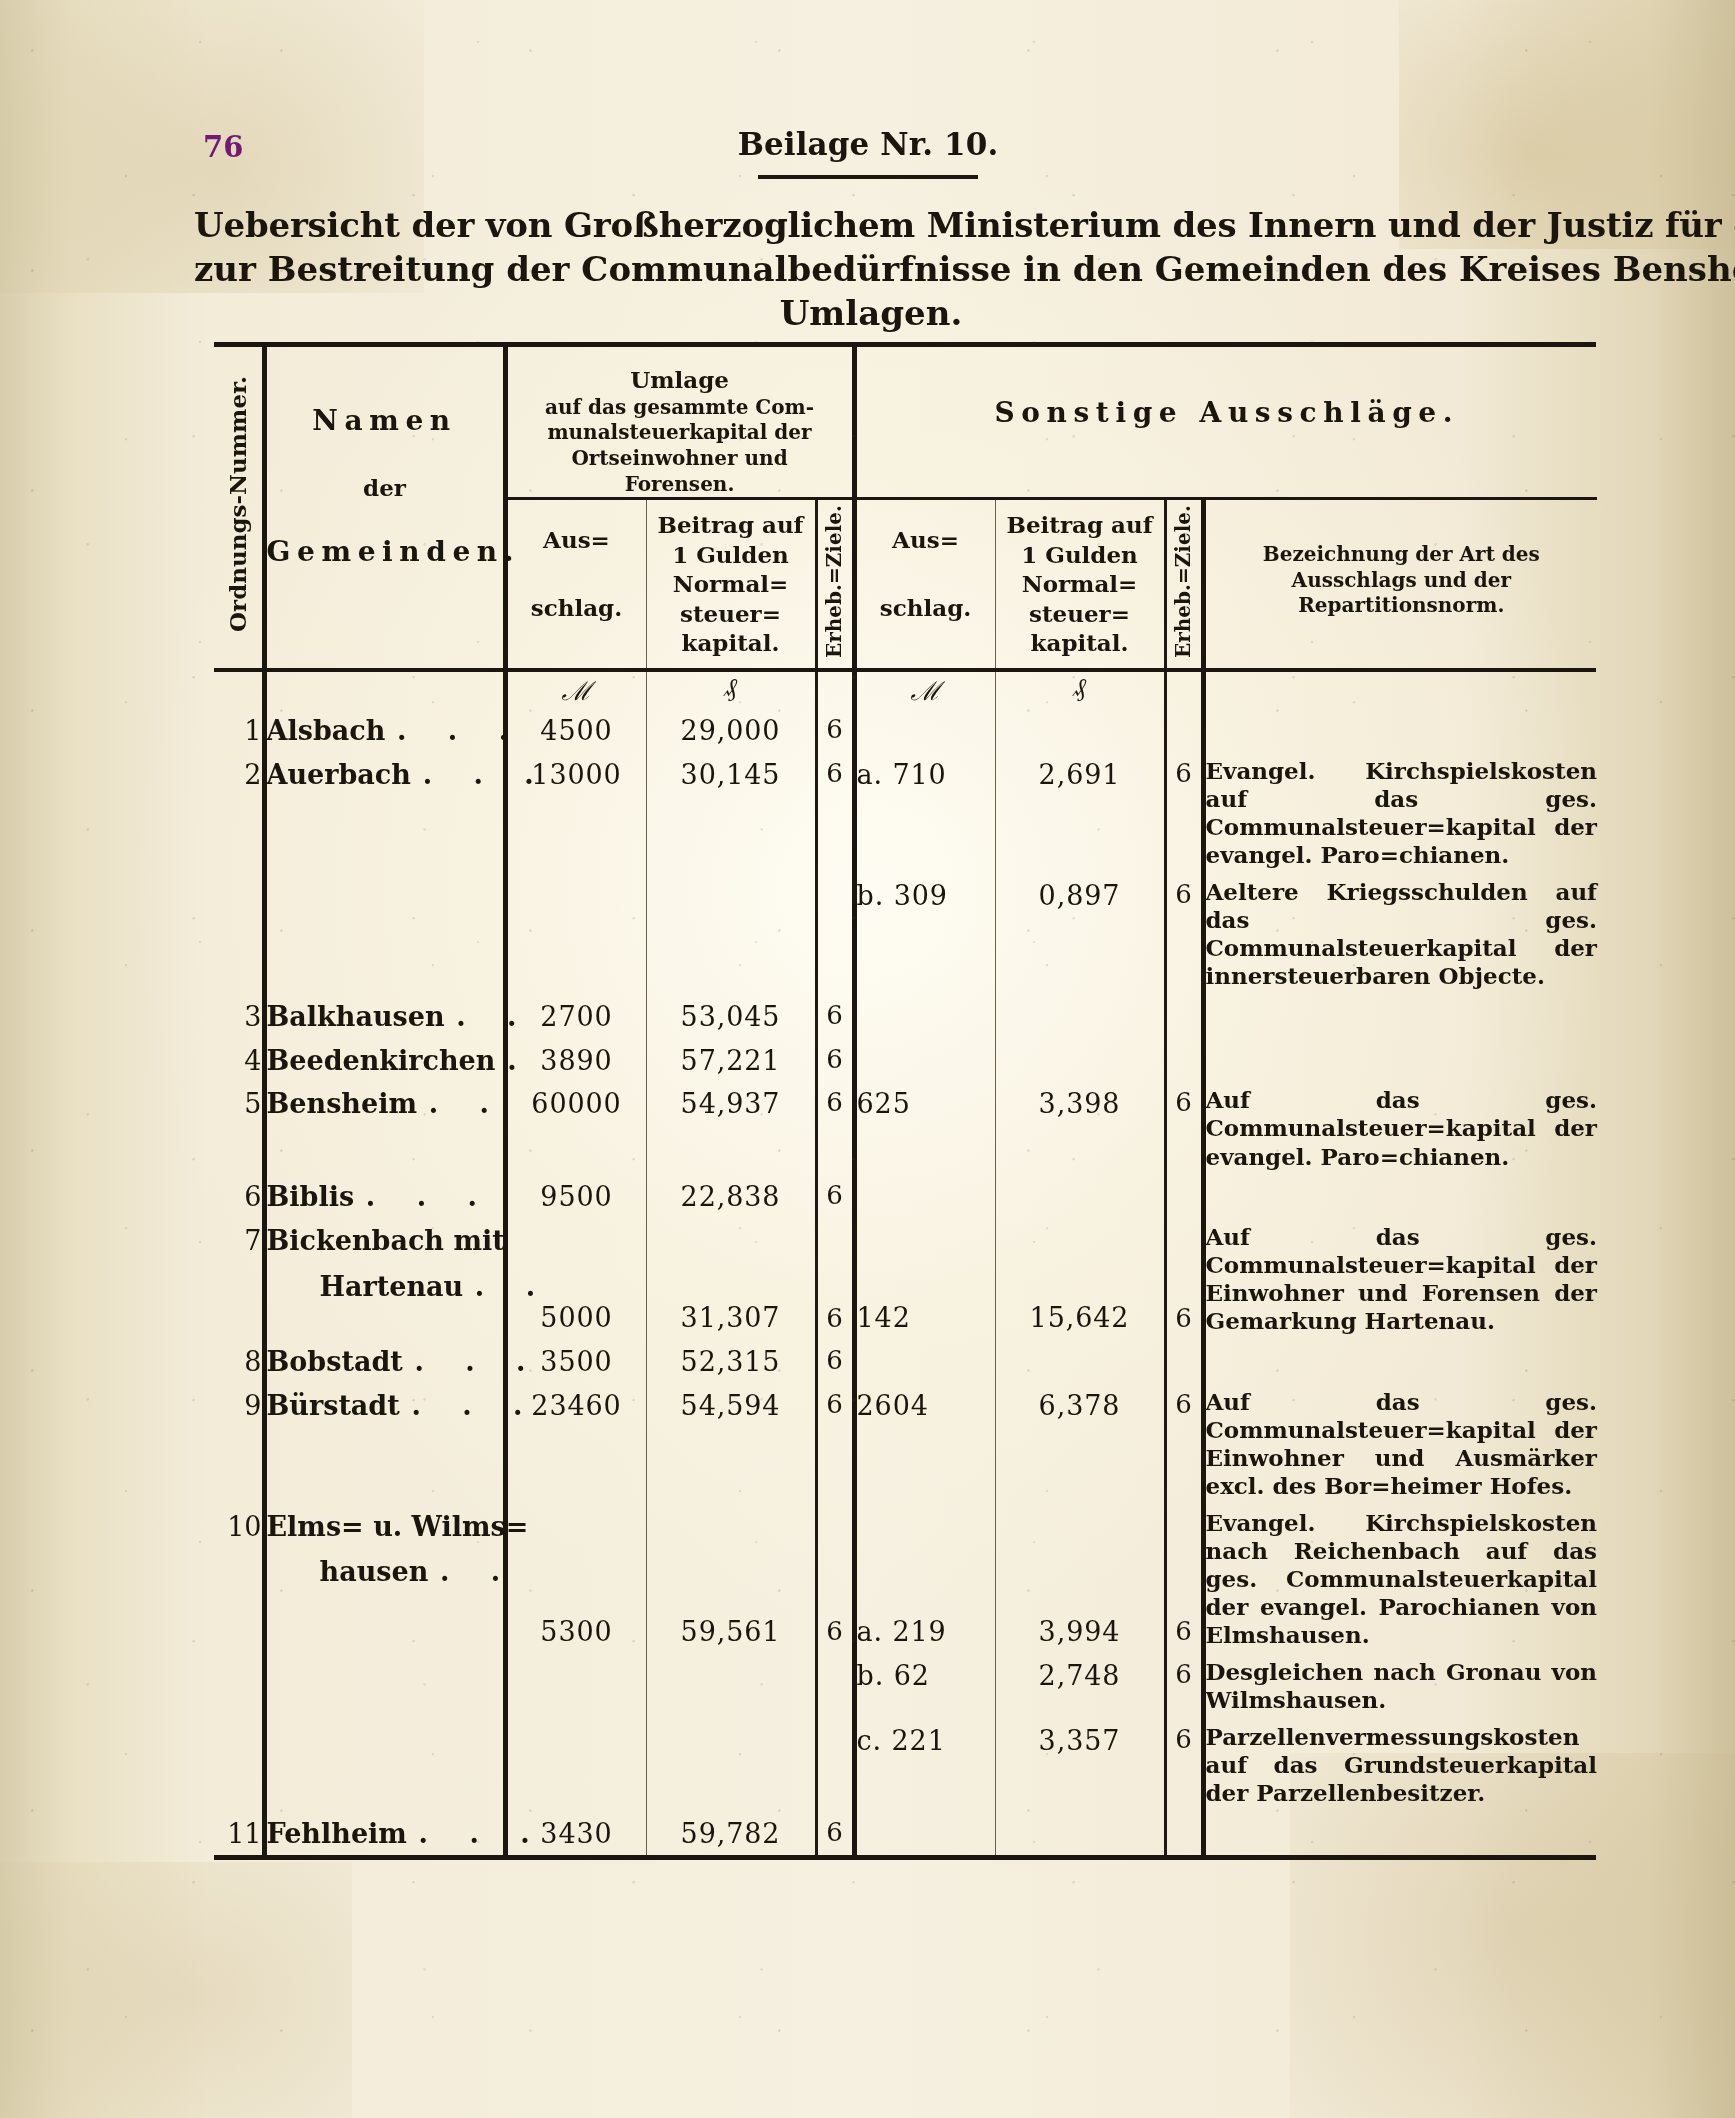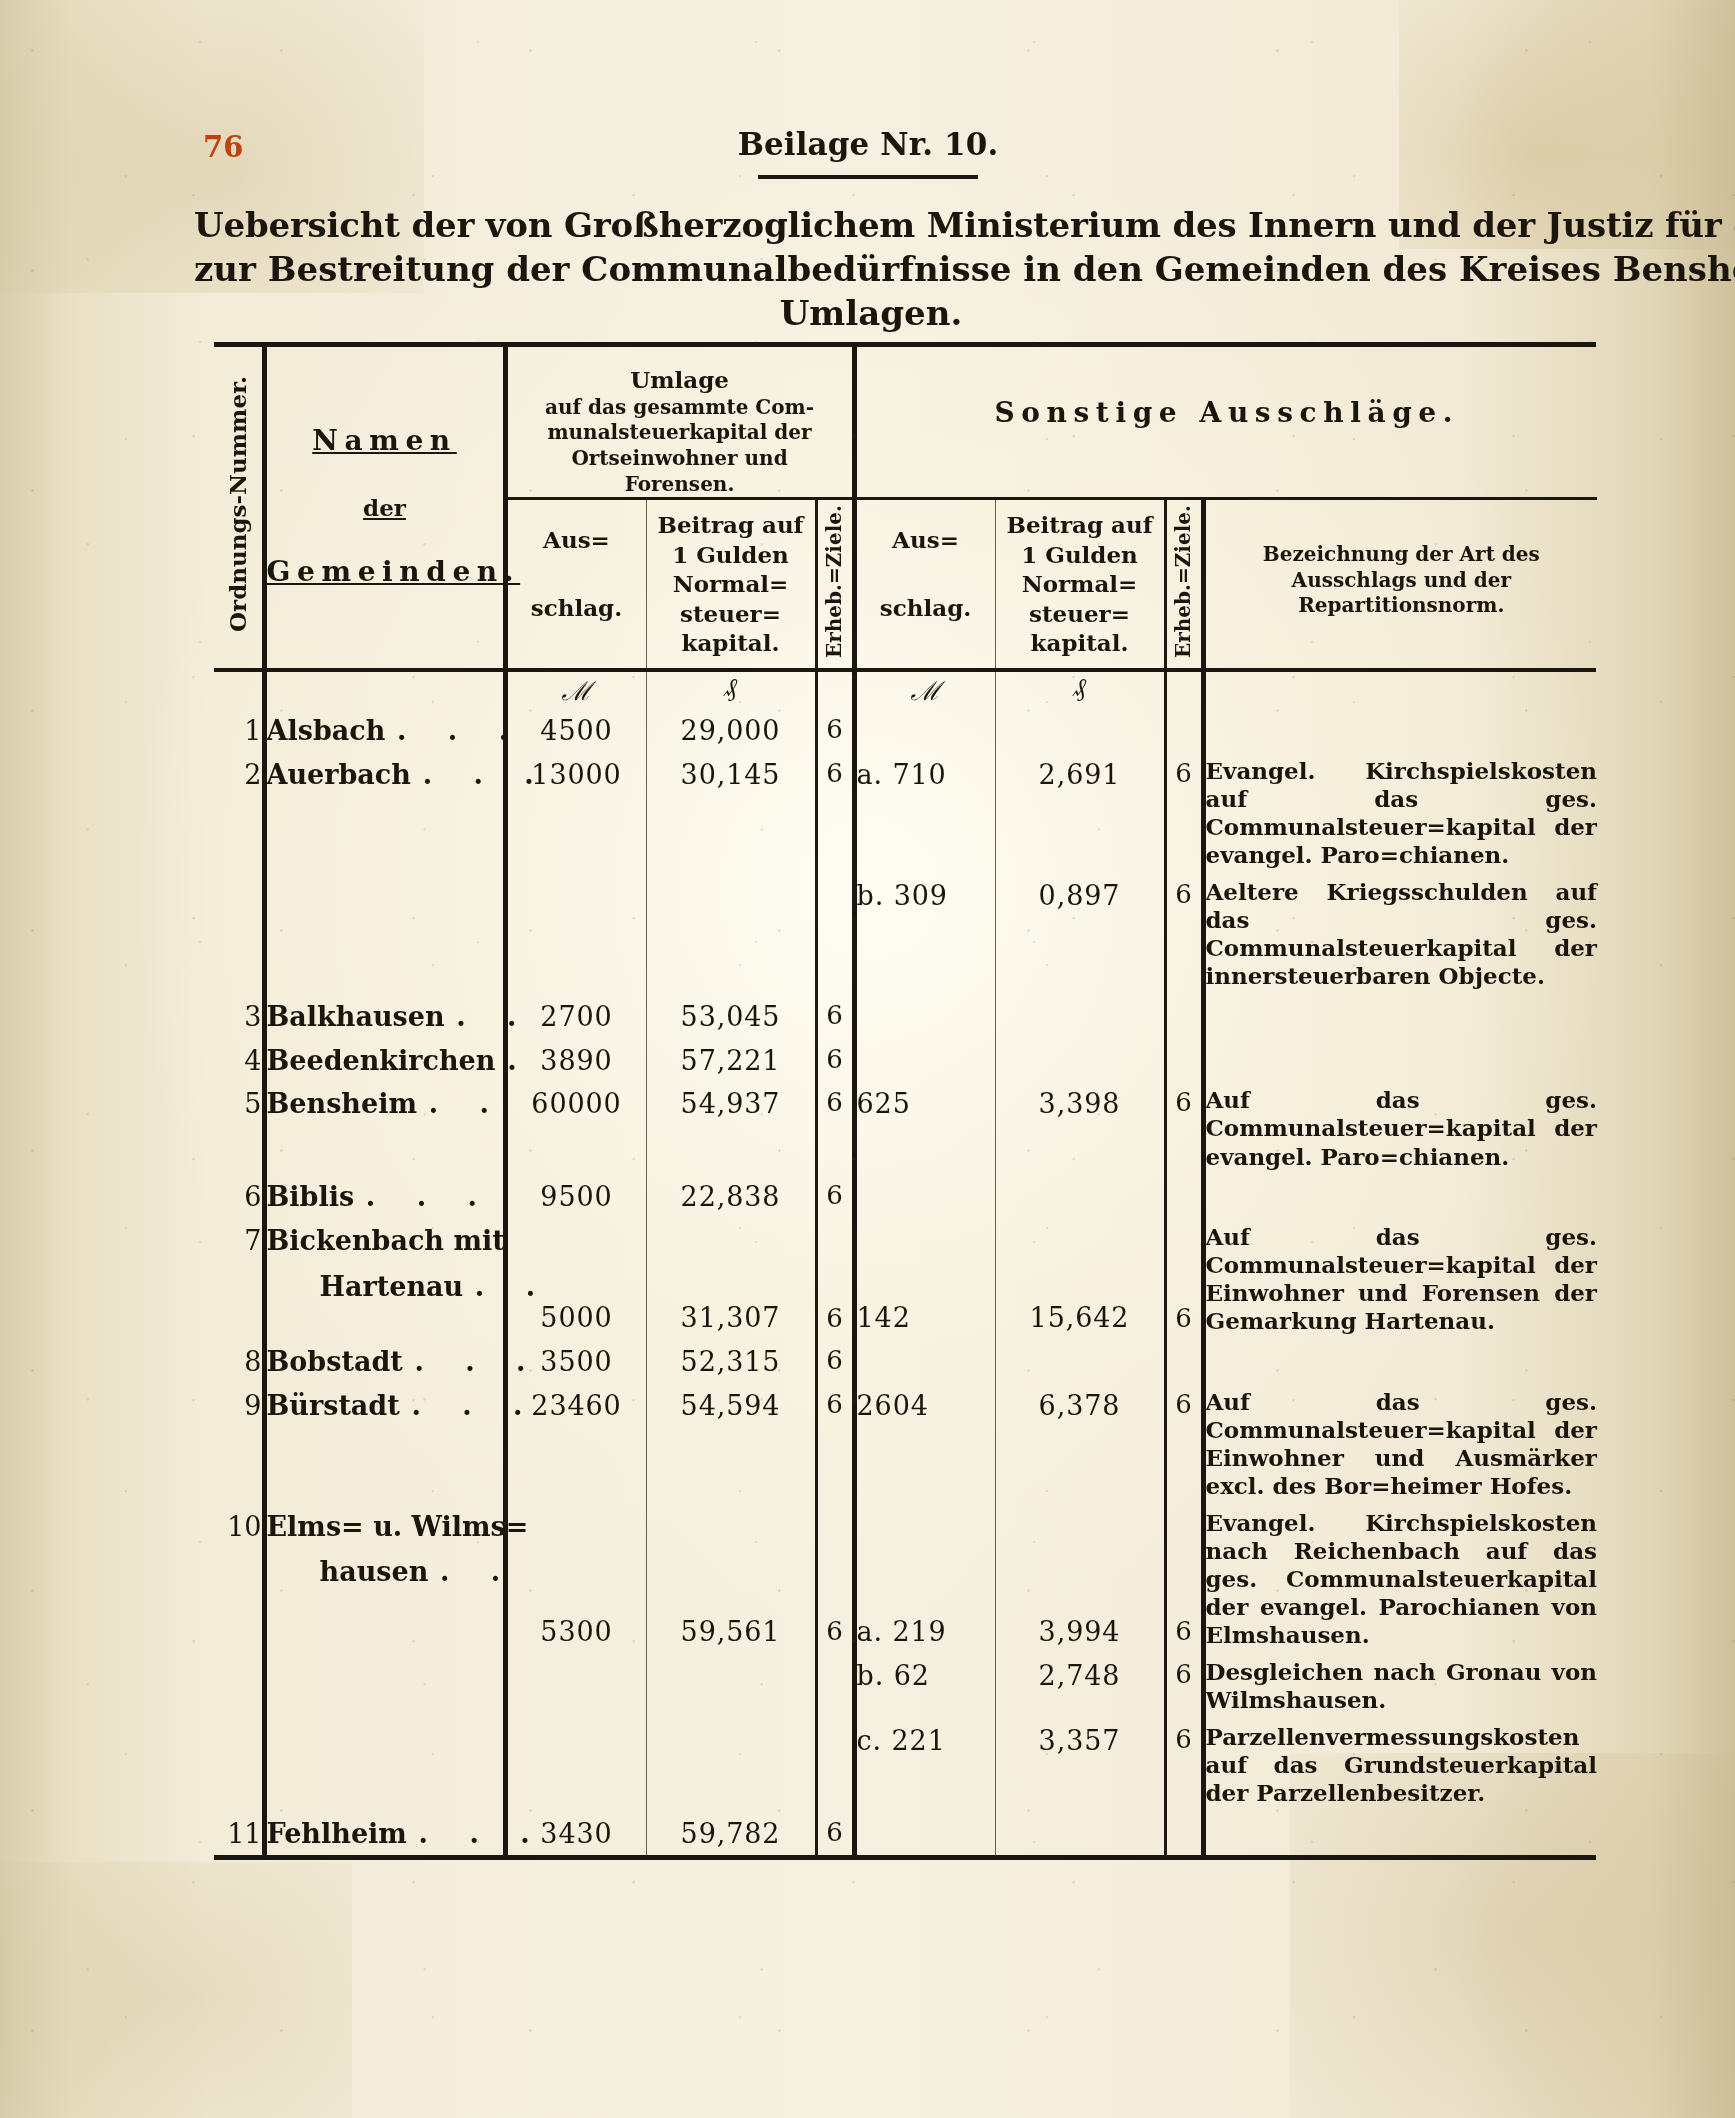--- a/index.html
+++ b/index.html
@@ -72,21 +72,21 @@
     left: 0; right: 0;
     height: 44px;
   }
   .folio {
     position: absolute;
     left: 203px;
     top: 0;
     font-family: "DejaVu Serif", "Liberation Serif", serif;
     font-size: 29px;
     letter-spacing: 0.7px;
-    color: #c2410c;
+    color: #701a75;
   }
   .runhead-title {
     position: absolute;
     left: 0; right: 0;
     top: -4.4px;
     text-align: center;
   }
   .runhead-title .ft {
     font-size: 31px;
   }
@@ -270,21 +270,21 @@
           <col class="c-desc">
         </colgroup>
 
         <tbody>
             <tr>
           <td rowspan="2" class="hcell" style="height:315px;">
             <div class="vert h-mid" style="height:293px; margin:10.2px auto 0 auto;">Ordnungs-Nummer.</div>
           </td>
 
           <td rowspan="2" class="hcell vb-heavy">
-            <div style="padding-top:76px;text-decoration:underline;">
+            <div style="padding-top:56px;">
               <div class="h-big sp">Namen</div>
               <div class="h-mid" style="padding-top:34px;">der</div>
               <div class="h-big sp" style="padding-top:32px;">Gemeinden.</div>
             </div>
           </td>
 
           <td colspan="3" class="hcell vb-heavy" style="height:146px;">
             <div style="padding-top:10.2px;margin-top:8px;">
               <div class="h-mid">Umlage</div>
               <div class="h-small">auf das gesammte Com-</div>

